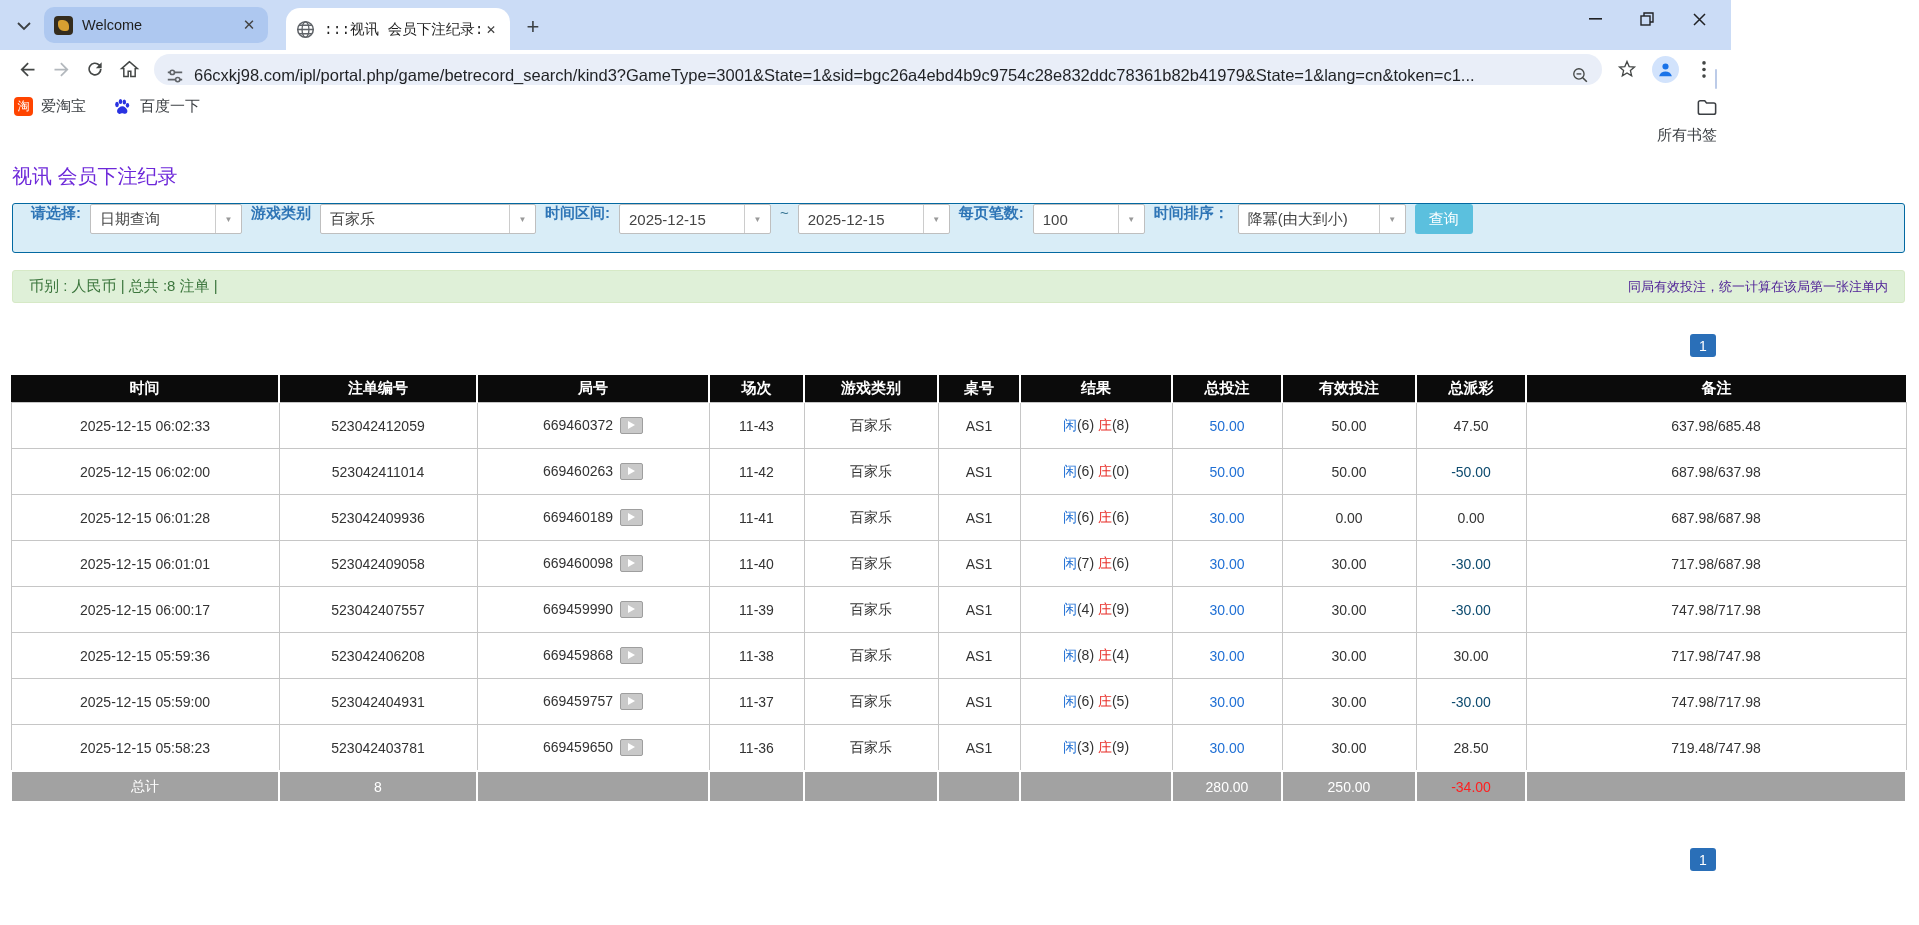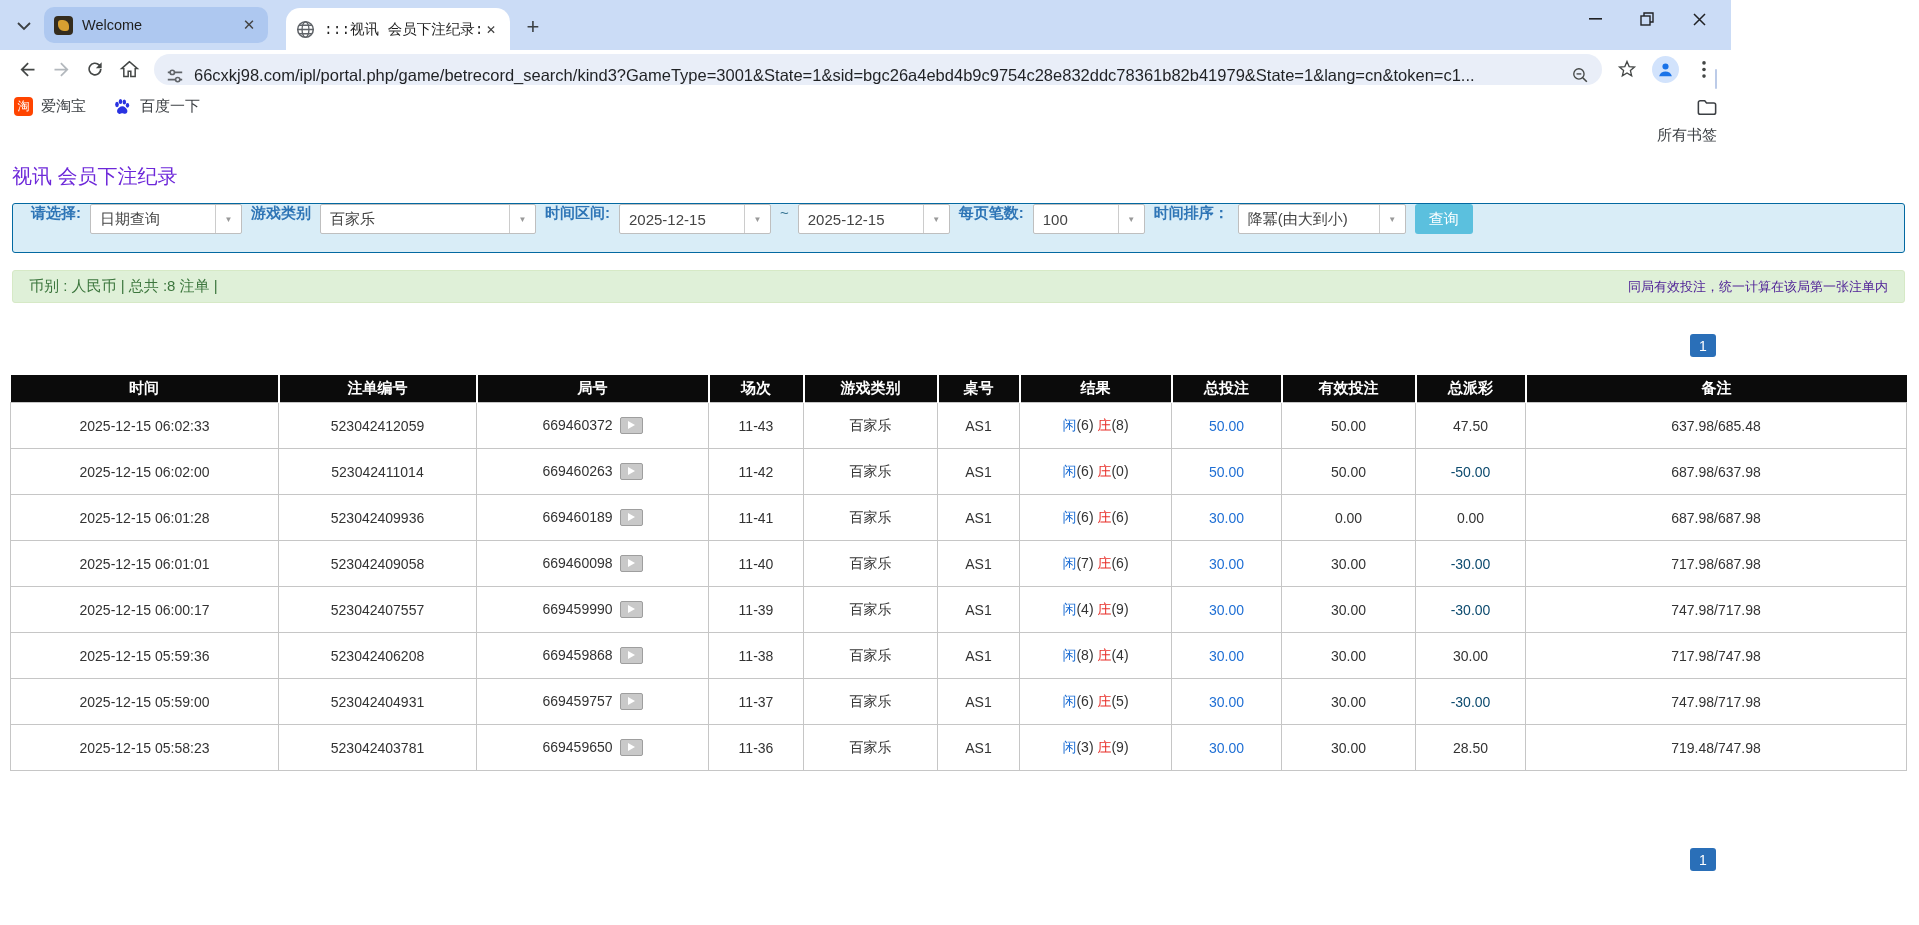--- a/index.html
+++ b/index.html
@@ -376,18 +376,31 @@
           <td>669459650<span class="vicon"></span></td>
           <td>11-36</td>
           <td>百家乐</td>
           <td>AS1</td>
           <td><span class="blue">闲</span>(3) <span class="redc">庄</span>(9)</td>
           <td><a class="bet-link">30.00</a></td>
           <td>30.00</td>
           <td><span class="">28.50</span></td>
           <td>719.48/747.98</td>
         </tr>
+        <tr class="summary">
+          <td>总计</td>
+          <td>8</td>
+          <td></td>
+          <td></td>
+          <td></td>
+          <td></td>
+          <td></td>
+          <td>280.00</td>
+          <td>250.00</td>
+          <td><span class="sum-neg">-34.00</span></td>
+          <td></td>
+        </tr>
       </tbody>
   </table>
 
   <div class="pag pag-bottom">1</div>
 
 </div>
 
 </body></html>

